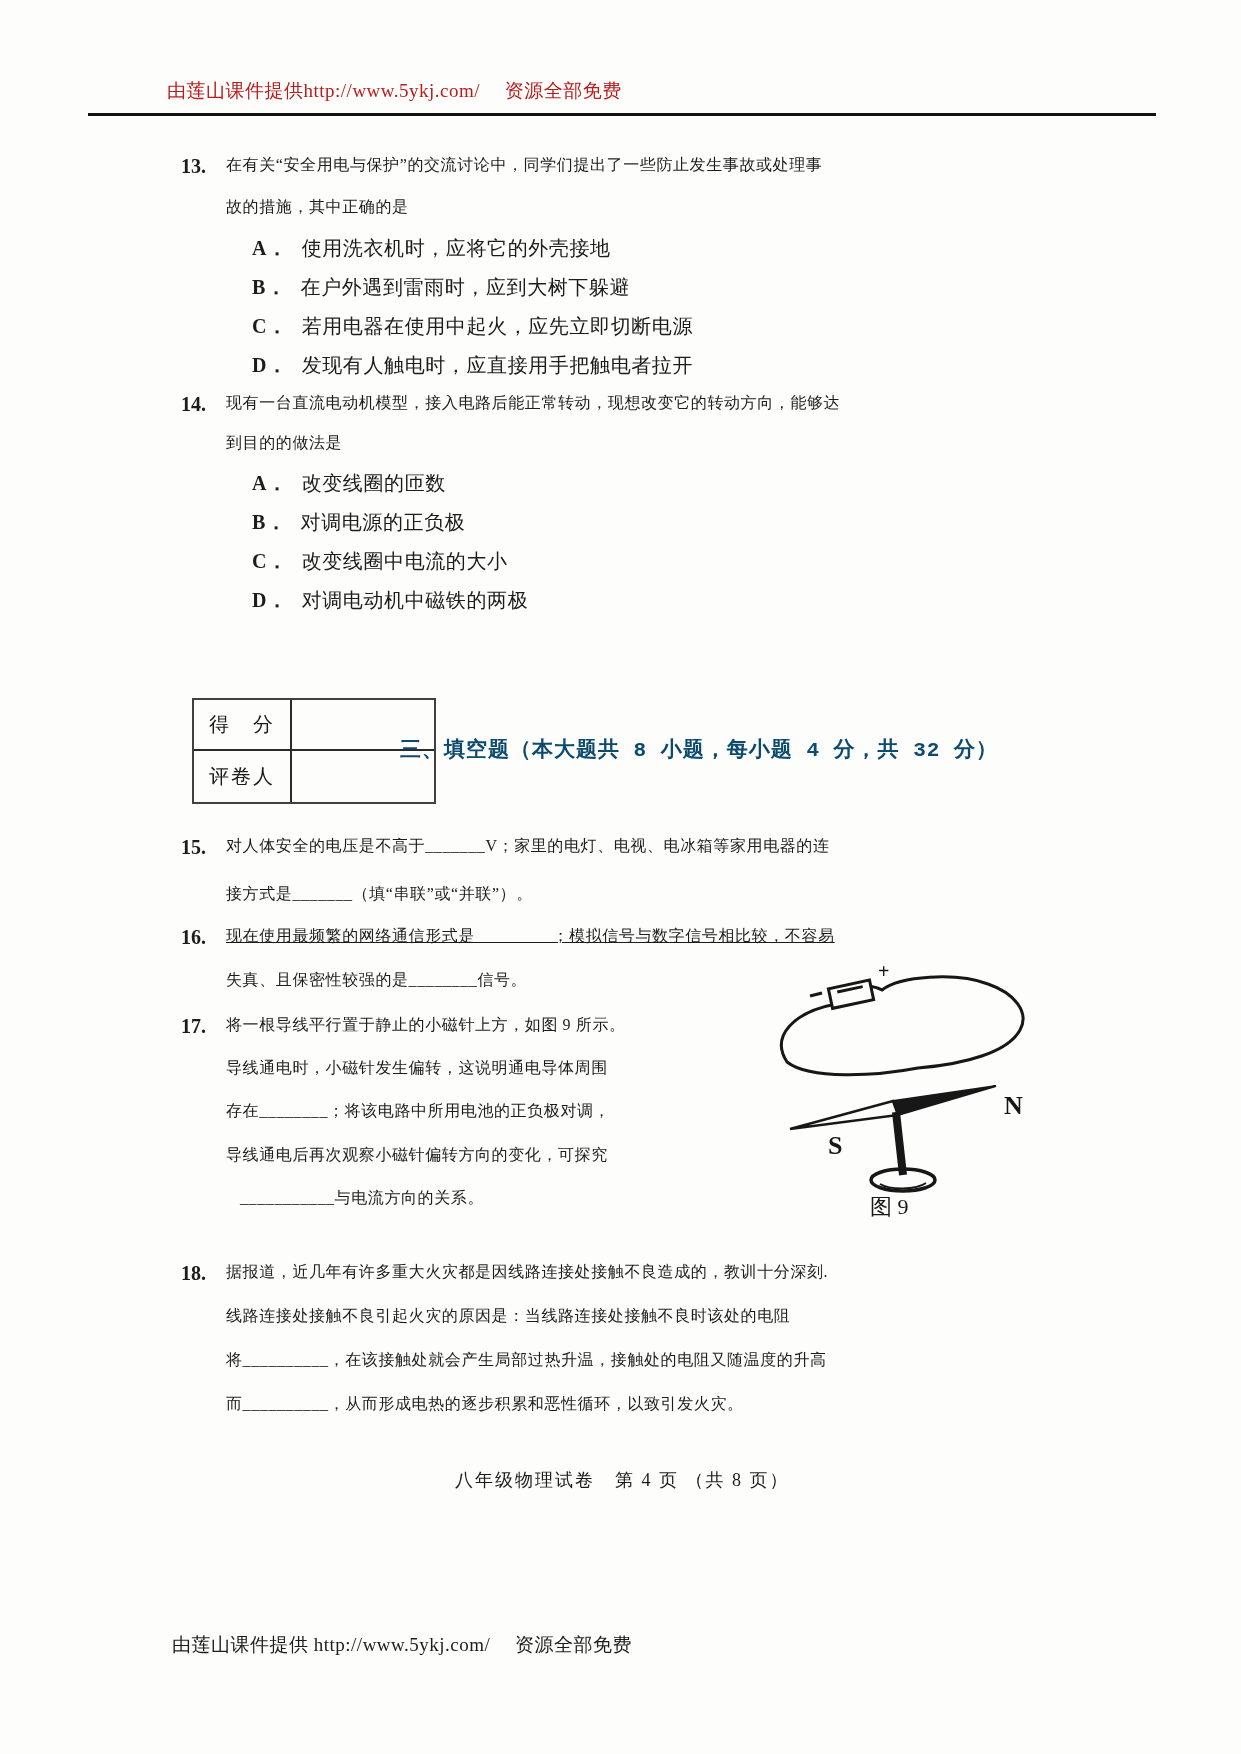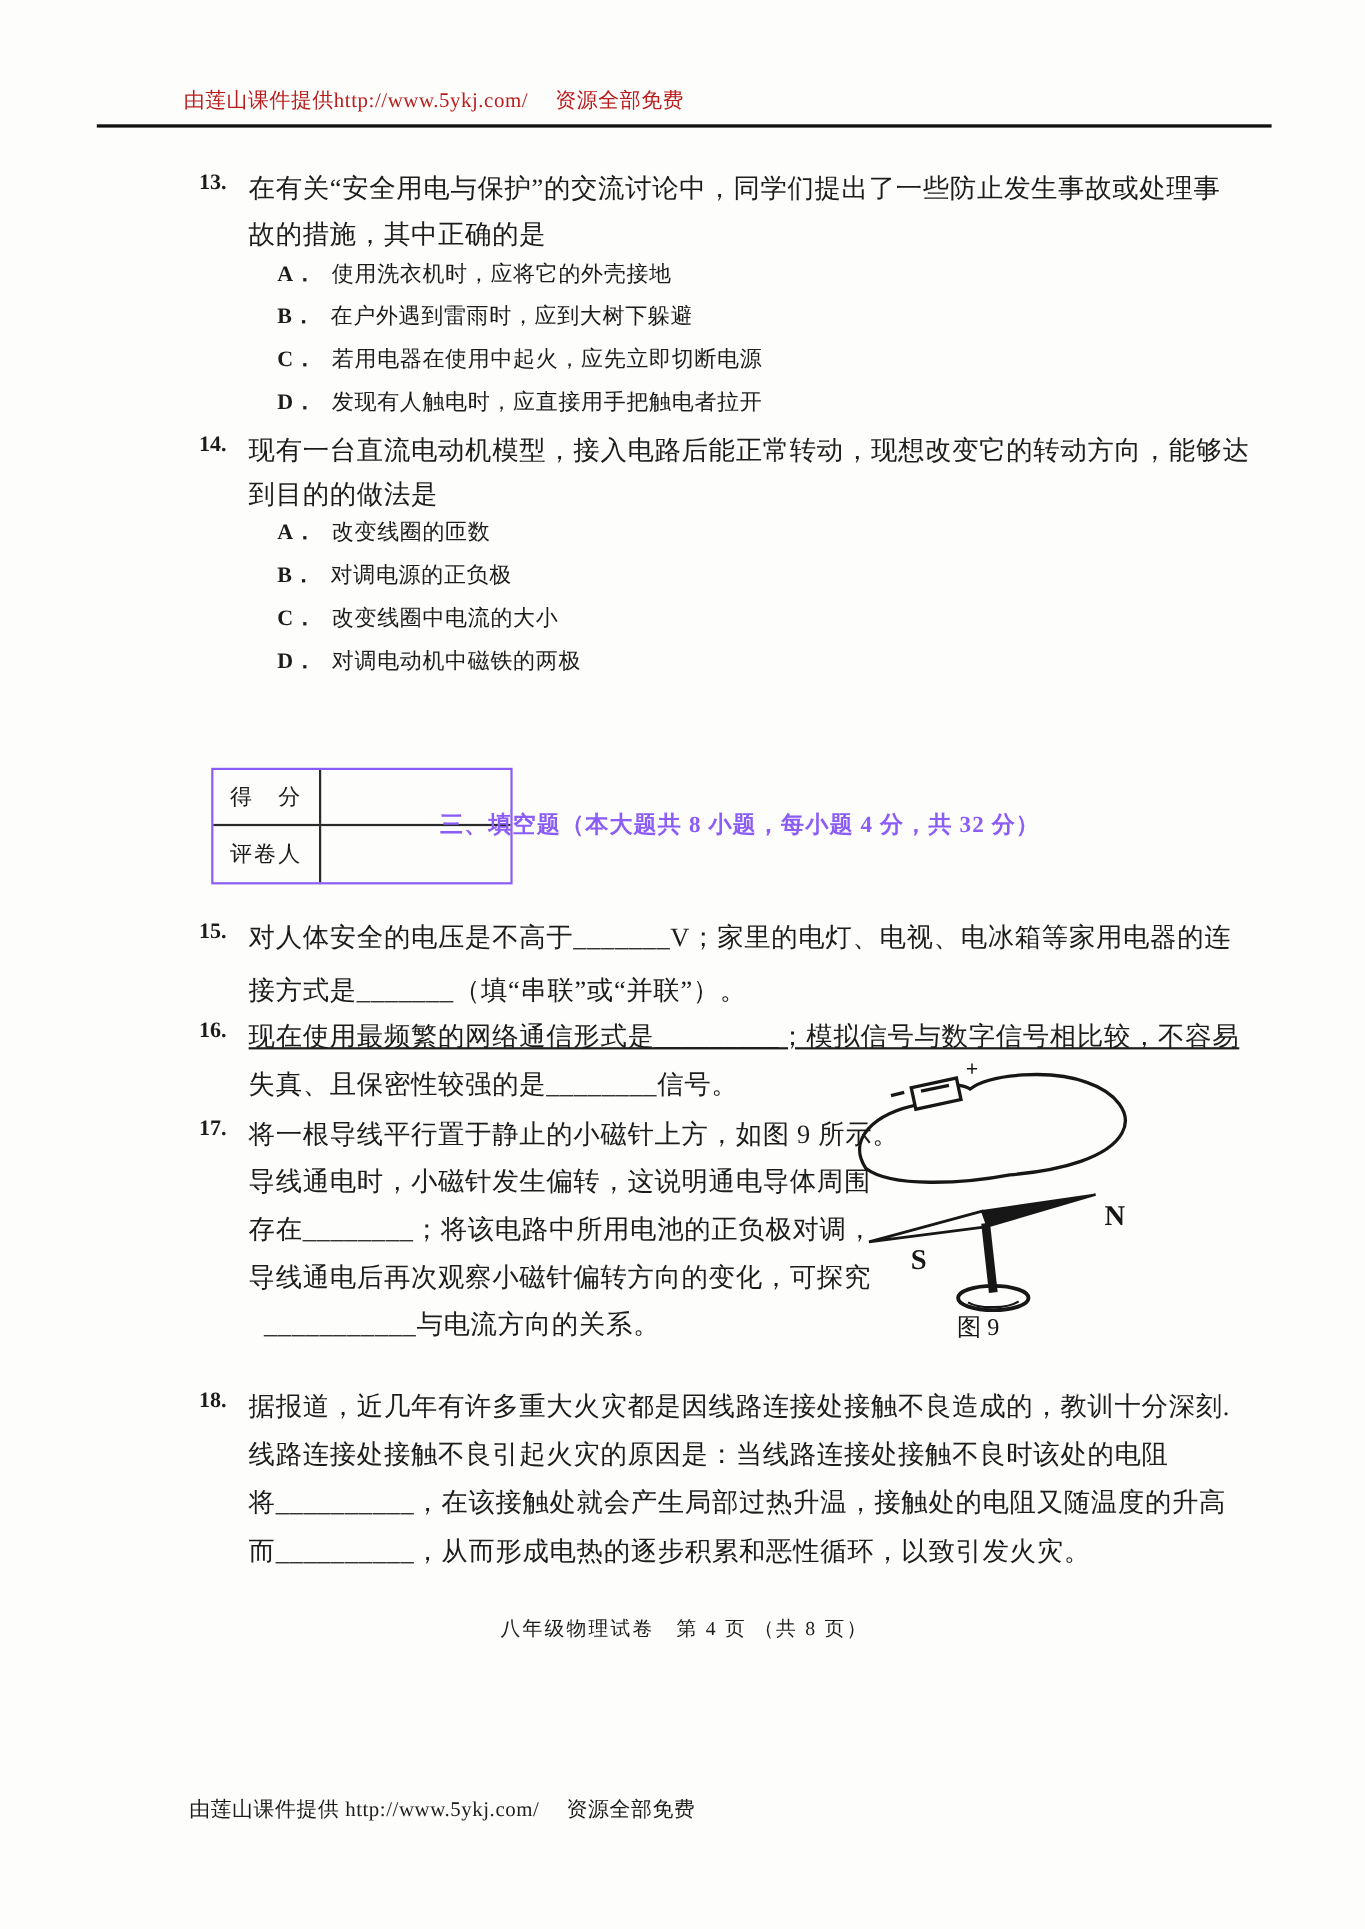--- a/index.html
+++ b/index.html
@@ -7,40 +7,40 @@
     position:relative;
     width:1241px;height:1754px;
     background:#fdfdfc;
     font-family:"Liberation Serif","DejaVu Serif",serif;
     color:#1c1c1c;
     overflow:hidden;
   }
   .abs{position:absolute;white-space:nowrap;}
   .hdr{font-size:19px;letter-spacing:0.5px;color:#b91c1c;}
   .rule{position:absolute;background:#111;height:3px;}
-  .qline{font-size:24px;letter-spacing:0.6px;}
+  .qline{font-size:16px;letter-spacing:0.6px;}
   .qnum{font-weight:bold;font-size:20px;}
   .optlabel{font-weight:bold;font-size:20px;margin-right:14px;}
   .opt{font-size:20px;letter-spacing:0.6px;}
   
   .scorebox{
-    position:absolute;left:192px;top:698px;width:274px;height:106px;
-    border:2px solid #8b5cf6;box-sizing:border-box;
+    position:absolute;left:192px;top:698px;width:244px;height:106px;
+    border:2px solid #404040;box-sizing:border-box;
   }
   .scorebox .row{display:flex;height:50%;box-sizing:border-box;}
   .scorebox .row.top{border-bottom:2px solid #2a2a2a;}
   .scorebox .lbl{
     width:98px;border-right:2px solid #2a2a2a;box-sizing:border-box;
     display:flex;align-items:center;justify-content:center;
     font-size:20px;letter-spacing:2px;
   }
   .scorebox .val{flex:1;}
   .section-title{
-    font-family:Liberation Serif, serif;
-    font-weight:bold;font-size:21px;letter-spacing:1px;color:#8b5cf6;
+    font-family:Liberation Mono, monospace;
+    font-weight:bold;font-size:21px;letter-spacing:1px;color:#0c4a6e;
   }
   .footer-page{font-size:18px;letter-spacing:2px;}
   .footer-site{font-size:19px;letter-spacing:0.5px;}
   svg text{font-family:"Liberation Serif","DejaVu Serif",serif;}
 </style>
 </head>
 <body>
 
 <div class="page">
 

